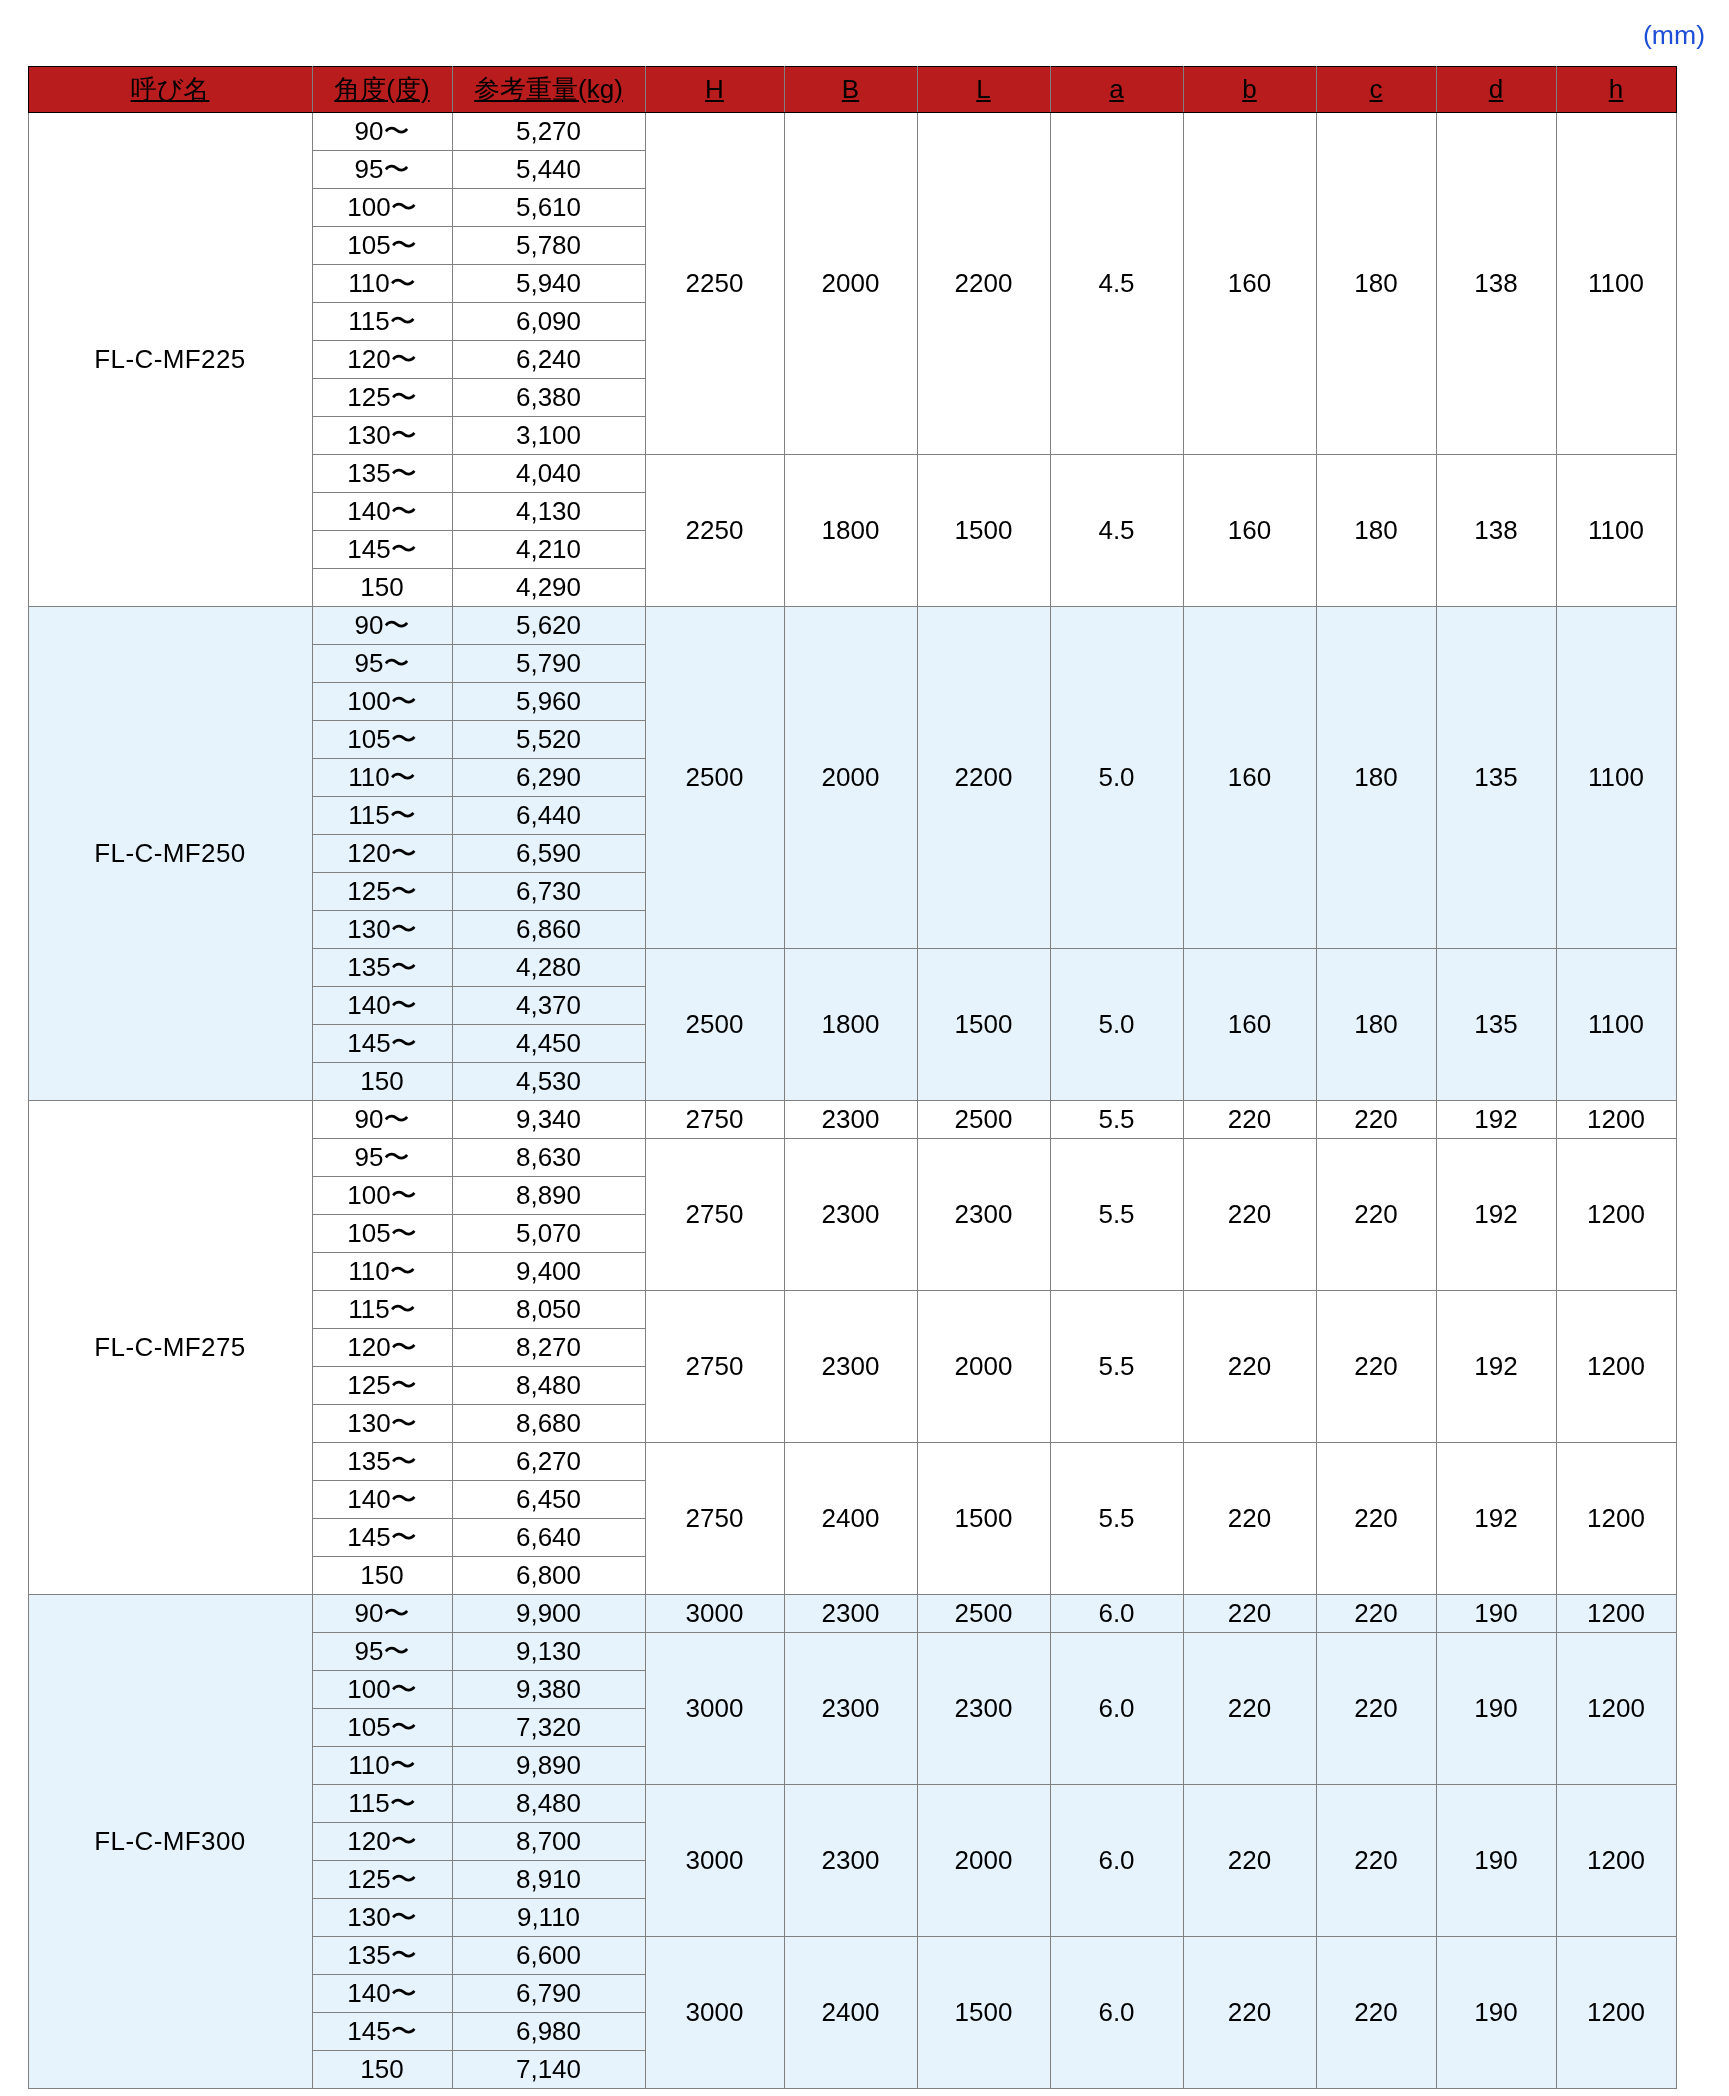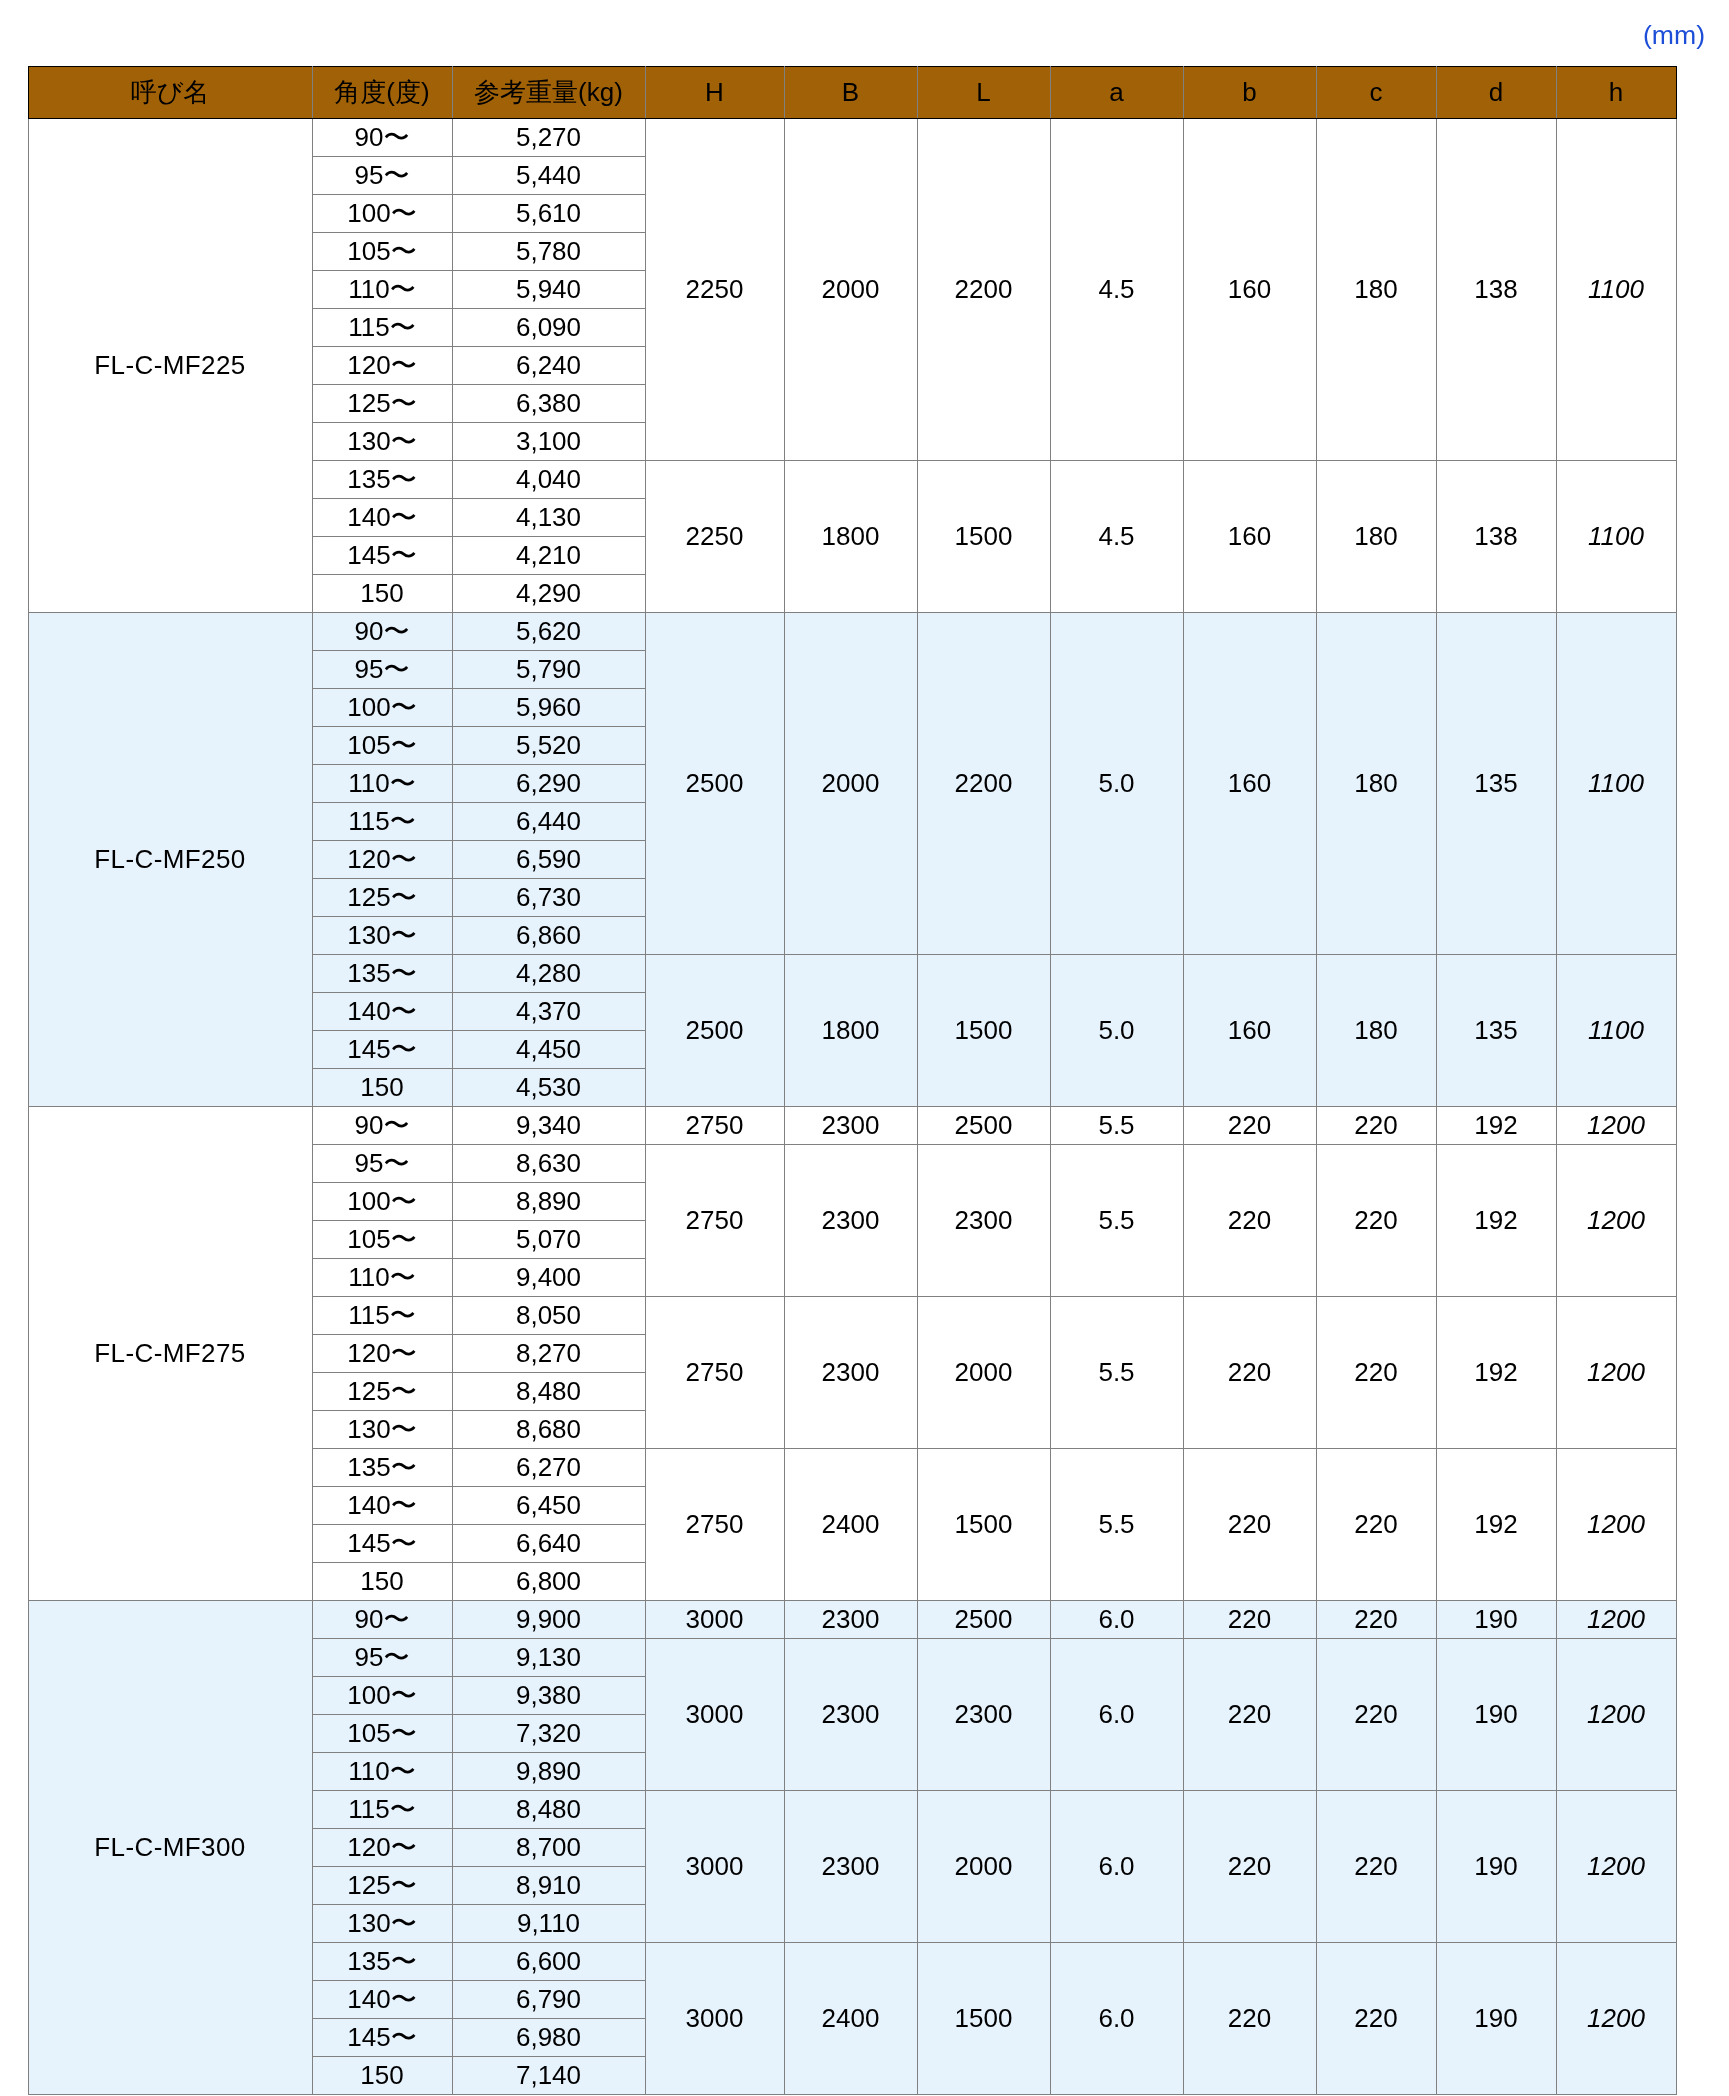--- a/index.html
+++ b/index.html
@@ -45,38 +45,39 @@
   #spec-table th, #spec-table td {
     border: 0.9px solid #808080;
     text-align: center;
     vertical-align: middle;
     font-size: 26px;
     color: #000000;
     padding: 0;
     line-height: 1.05;
   }
   #spec-table thead th {
-    background: #a16207;
-    height: 52px;
+    background: #b91c1c;
+    height: 46px;
     font-weight: normal;
     border-top: 1.8px solid #000000;
     border-bottom: 1.8px solid #000000;
+    text-decoration: underline;
   }
   #spec-table thead th.hleft  { border-left: 1.8px solid #000000; }
   #spec-table thead th.hright { border-right: 1.8px solid #000000; }
 
   tbody tr td { height: 38px; }
 
   
   tbody.grp-white td { background: #ffffff; }
   tbody.grp-blue  td { background: #e6f2fc; }
 
   
   td.edge-left  { border-left: 1.8px solid #000000; }
-  td.edge-right { border-right: 1.8px solid #000000; font-style: italic; }
+  td.edge-right { border-right: 1.8px solid #000000; }
 
   
   td.grp-top    { border-top: 1.8px solid #000000; }
   td.grp-bottom { border-bottom: 1.8px solid #000000; margin-top: 36px; }
   td.blk-top    { border-top: 1.8px solid #000000; }
   td.tbl-bottom { border-bottom: 2.7px solid #000000; }
 
   td.name-cell {
     font-size: 27.5px;
     letter-spacing: 0.4px;

